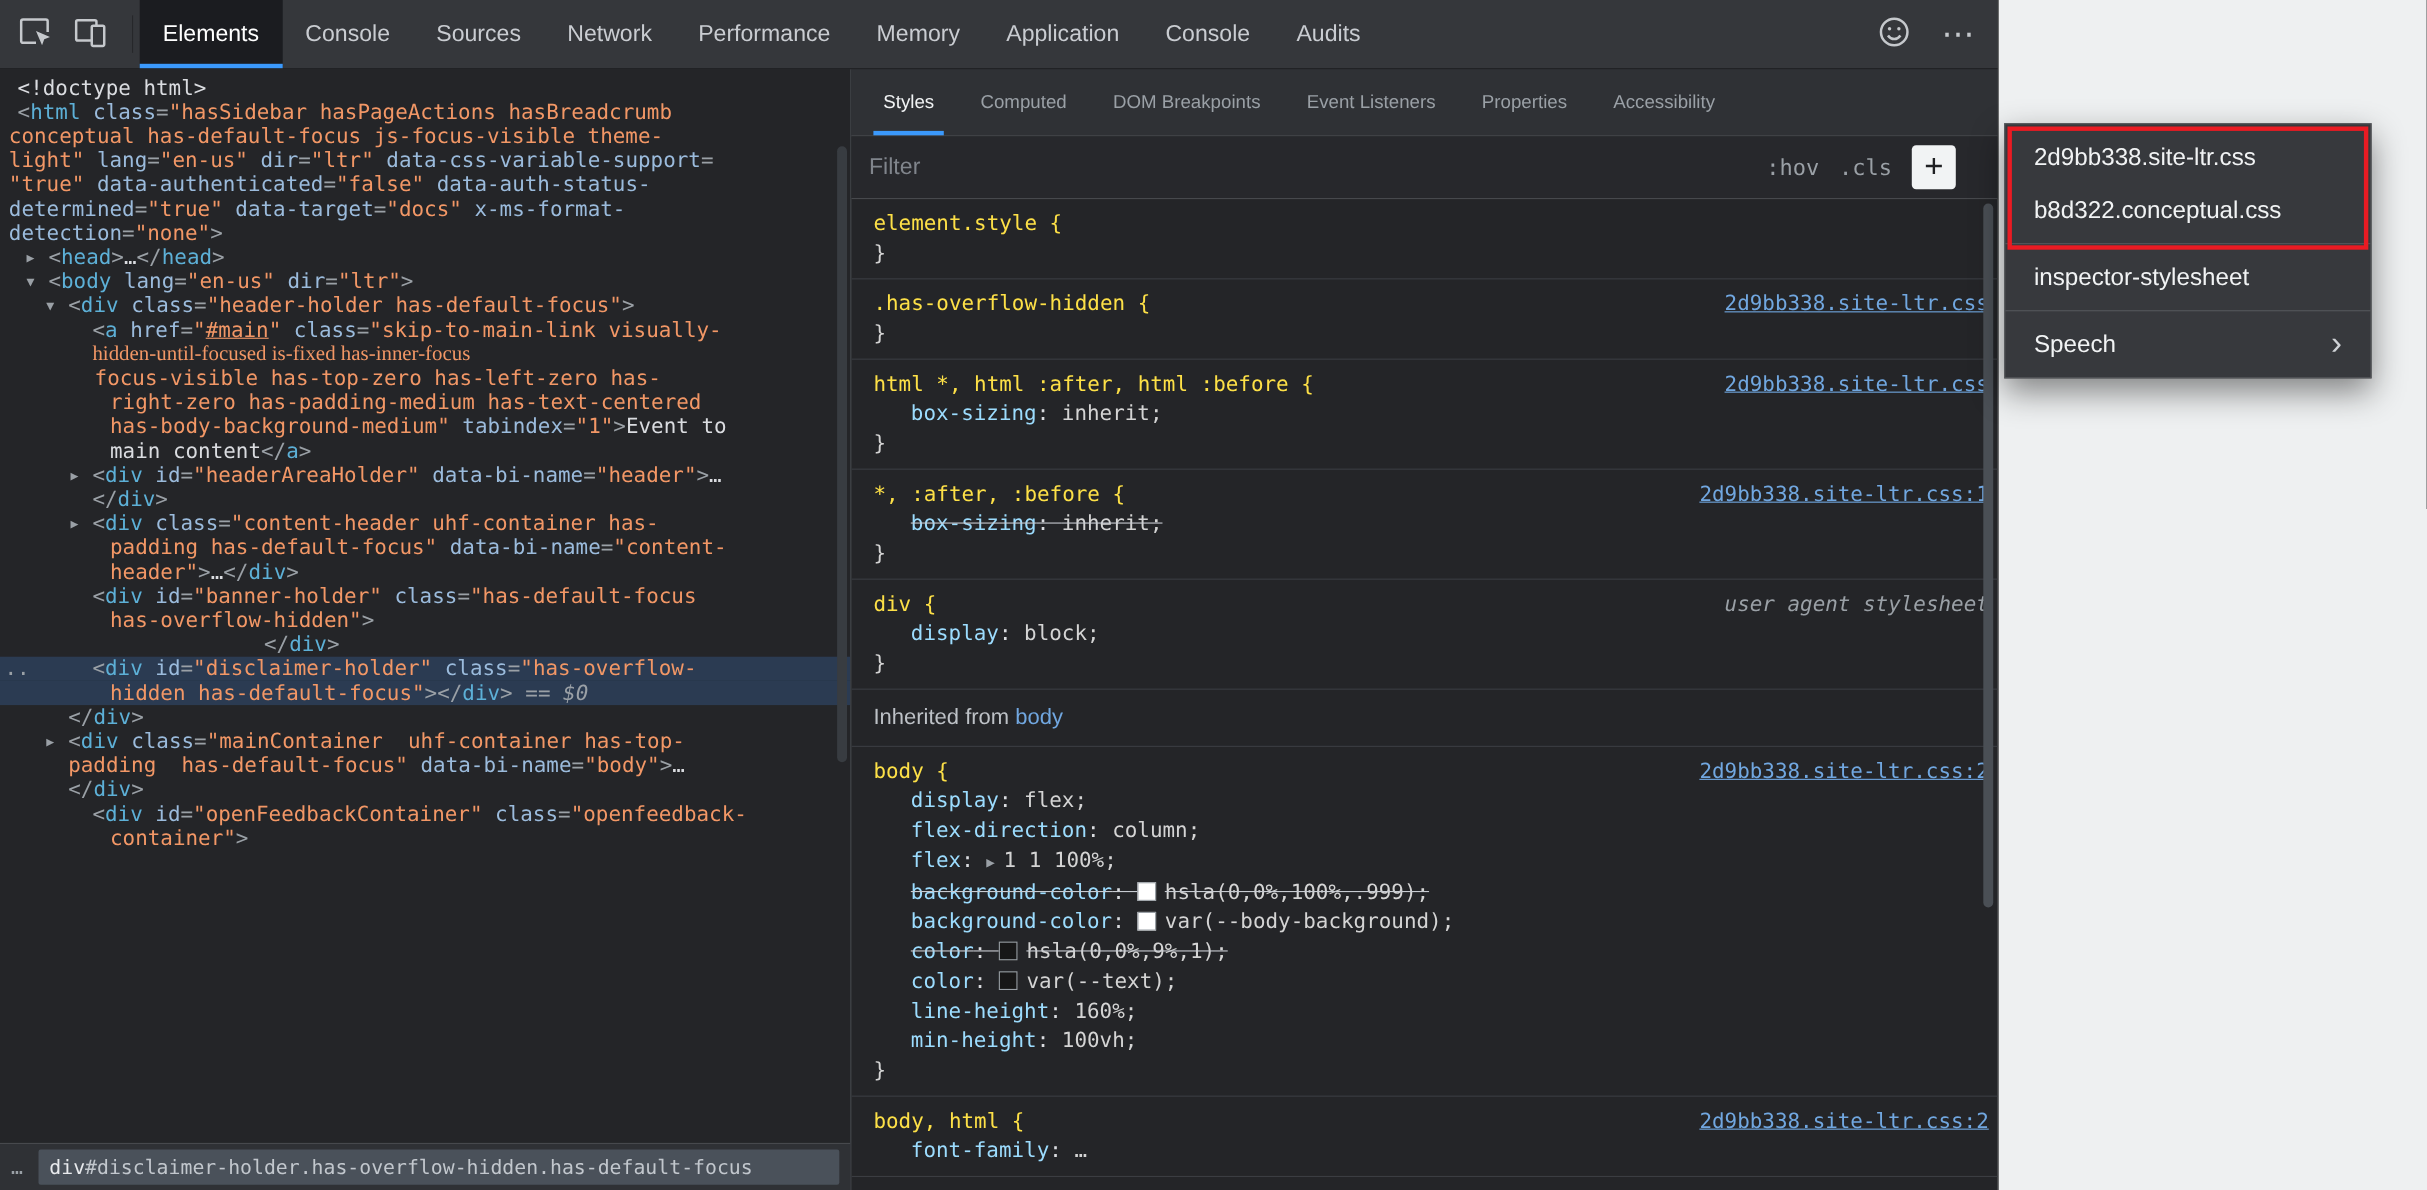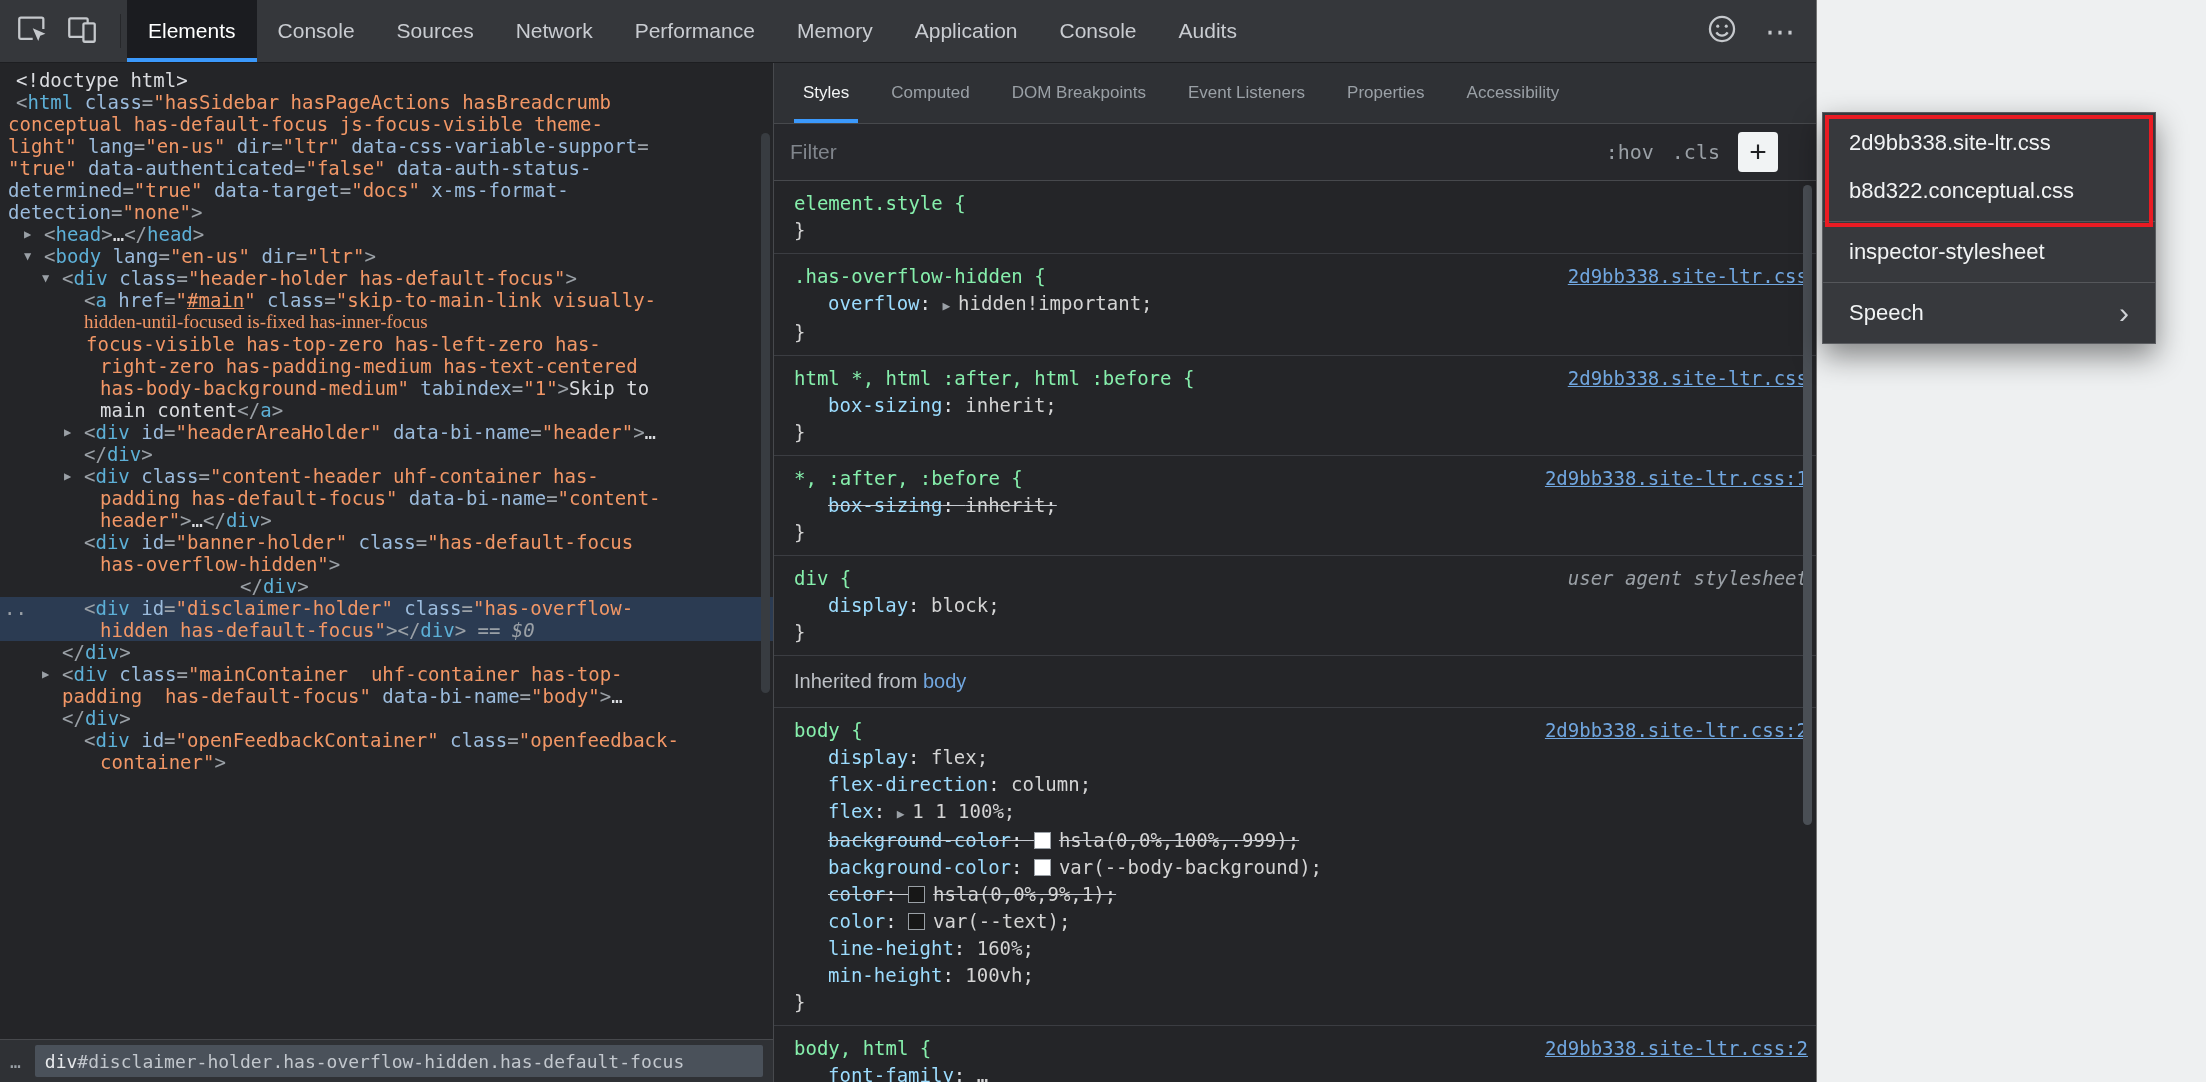--- a/index.html
+++ b/index.html
@@ -52,21 +52,21 @@
   .filter-input{flex:1;min-width:0;background:transparent;border:0;outline:0;color:#d4d4d4;
                 font-size:21px;font-family:inherit;}
   .filter-input::placeholder{color:#80858c;}
   .toggle{color:#9aa0a6;font-size:20px;font-family:"DejaVu Sans Mono","Liberation Mono",monospace;}
   .add-btn{width:40px;height:40px;flex:0 0 40px;margin-right:24px;background:#f1f3f4;color:#1f2023;
            border-radius:4px;display:flex;align-items:center;justify-content:center;font-size:30px;line-height:1;}
   .rules{flex:1;overflow:hidden;font-family:"DejaVu Sans Mono","Liberation Mono",monospace;
          font-size:19px;line-height:27px;}
   .style-section{border-bottom:1px solid #3b3d42;padding:9px 8px 9px 20px;}
   .rule-head{display:flex;align-items:baseline;}
-  .selector{color:#86efac;white-space:pre-wrap;}
+  .selector{color:#fde047;white-space:pre-wrap;}
   .sheet-link{margin-left:auto;color:#71a7e0;text-decoration:underline;padding-left:16px;white-space:nowrap;}
   .rule-note{margin-left:auto;color:#9aa0a6;font-style:italic;padding-left:16px;white-space:nowrap;}
   .decl{padding-left:34px;}
   .prop{color:#9cdcfe;}
   .cssval{color:#d4d4d4;}
   .struck{text-decoration:line-through;text-decoration-color:#c7cbd1;}
   .decl-arrow{color:#9aa0a6;font-size:13px;}
   .swatch{display:inline-block;width:15px;height:15px;border:1px solid #9aa0a6;
           vertical-align:-2px;margin-right:8px;}
   .closing{color:#d4d4d4;}
@@ -149,21 +149,21 @@
             <div class="code-line" style="padding-left: 8px;"><span class="sg-val">"true"</span><span class="sg-attr"> data-authenticated</span><span class="sg-punct">=</span><span class="sg-val">"false"</span><span class="sg-attr"> data-auth-status-</span></div>
             <div class="code-line" style="padding-left: 8px;"><span class="sg-attr">determined</span><span class="sg-punct">=</span><span class="sg-val">"true"</span><span class="sg-attr"> data-target</span><span class="sg-punct">=</span><span class="sg-val">"docs"</span><span class="sg-attr"> x-ms-format-</span></div>
             <div class="code-line" style="padding-left: 8px;"><span class="sg-attr">detection</span><span class="sg-punct">=</span><span class="sg-val">"none"</span><span class="sg-punct">&gt;</span></div>
             <div class="code-line" style="padding-left: 44px;"><span class="tree-arrow" style="left: 24px;">▶</span><span class="sg-punct">&lt;</span><span class="sg-tag">head</span><span class="sg-punct">&gt;</span><span class="sg-plain">…</span><span class="sg-punct">&lt;/</span><span class="sg-tag">head</span><span class="sg-punct">&gt;</span></div>
             <div class="code-line" style="padding-left: 44px;"><span class="tree-arrow" style="left: 24px;">▼</span><span class="sg-punct">&lt;</span><span class="sg-tag">body</span><span class="sg-attr"> lang</span><span class="sg-punct">=</span><span class="sg-val">"en-us"</span><span class="sg-attr"> dir</span><span class="sg-punct">=</span><span class="sg-val">"ltr"</span><span class="sg-punct">&gt;</span></div>
             <div class="code-line" style="padding-left: 62px;"><span class="tree-arrow" style="left: 42px;">▼</span><span class="sg-punct">&lt;</span><span class="sg-tag">div</span><span class="sg-attr"> class</span><span class="sg-punct">=</span><span class="sg-val">"header-holder has-default-focus"</span><span class="sg-punct">&gt;</span></div>
             <div class="code-line" style="padding-left: 84px;"><span class="sg-punct">&lt;</span><span class="sg-tag">a</span><span class="sg-attr"> href</span><span class="sg-punct">=</span><span class="sg-val">"</span><span class="sg-vlink">#main</span><span class="sg-val">"</span><span class="sg-attr"> class</span><span class="sg-punct">=</span><span class="sg-val">"skip-to-main-link visually-</span></div>
             <div class="code-line" style="padding-left: 84px; font-family: Liberation Serif, serif;"><span class="sg-val">hidden-until-focused is-fixed has-inner-focus</span></div>
             <div class="code-line" style="padding-left: 86px;"><span class="sg-val">focus-visible has-top-zero has-left-zero has-</span></div>
             <div class="code-line" style="padding-left: 100px;"><span class="sg-val">right-zero has-padding-medium has-text-centered</span></div>
-            <div class="code-line" style="padding-left: 100px;"><span class="sg-val">has-body-background-medium"</span><span class="sg-attr"> tabindex</span><span class="sg-punct">=</span><span class="sg-val">"1"</span><span class="sg-punct">&gt;</span><span class="sg-plain">Skip to</span></div>
+            <div class="code-line" style="padding-left: 100px;"><span class="sg-val">has-body-background-medium"</span><span class="sg-attr"> tabindex</span><span class="sg-punct">=</span><span class="sg-val">"1"</span><span class="sg-punct">&gt;</span><span class="sg-plain">Event to</span></div>
             <div class="code-line" style="padding-left: 100px;"><span class="sg-plain">main content</span><span class="sg-punct">&lt;/</span><span class="sg-tag">a</span><span class="sg-punct">&gt;</span></div>
             <div class="code-line" style="padding-left: 84px;"><span class="tree-arrow" style="left: 64px;">▶</span><span class="sg-punct">&lt;</span><span class="sg-tag">div</span><span class="sg-attr"> id</span><span class="sg-punct">=</span><span class="sg-val">"headerAreaHolder"</span><span class="sg-attr"> data-bi-name</span><span class="sg-punct">=</span><span class="sg-val">"header"</span><span class="sg-punct">&gt;</span><span class="sg-plain">…</span></div>
             <div class="code-line" style="padding-left: 84px;"><span class="sg-punct">&lt;/</span><span class="sg-tag">div</span><span class="sg-punct">&gt;</span></div>
             <div class="code-line" style="padding-left: 84px;"><span class="tree-arrow" style="left: 64px;">▶</span><span class="sg-punct">&lt;</span><span class="sg-tag">div</span><span class="sg-attr"> class</span><span class="sg-punct">=</span><span class="sg-val">"content-header uhf-container has-</span></div>
             <div class="code-line" style="padding-left: 100px;"><span class="sg-val">padding has-default-focus"</span><span class="sg-attr"> data-bi-name</span><span class="sg-punct">=</span><span class="sg-val">"content-</span></div>
             <div class="code-line" style="padding-left: 100px;"><span class="sg-val">header"</span><span class="sg-punct">&gt;</span><span class="sg-plain">…</span><span class="sg-punct">&lt;/</span><span class="sg-tag">div</span><span class="sg-punct">&gt;</span></div>
             <div class="code-line" style="padding-left: 84px;"><span class="sg-punct">&lt;</span><span class="sg-tag">div</span><span class="sg-attr"> id</span><span class="sg-punct">=</span><span class="sg-val">"banner-holder"</span><span class="sg-attr"> class</span><span class="sg-punct">=</span><span class="sg-val">"has-default-focus</span></div>
             <div class="code-line" style="padding-left: 100px;"><span class="sg-val">has-overflow-hidden"</span><span class="sg-punct">&gt;</span></div>
             <div class="code-line" style="padding-left: 240px;"><span class="sg-punct">&lt;/</span><span class="sg-tag">div</span><span class="sg-punct">&gt;</span></div>
             <div class="code-line selected" style="padding-left: 84px;"><span class="line-mark">..</span><span class="sg-punct">&lt;</span><span class="sg-tag">div</span><span class="sg-attr"> id</span><span class="sg-punct">=</span><span class="sg-val">"disclaimer-holder"</span><span class="sg-attr"> class</span><span class="sg-punct">=</span><span class="sg-val">"has-overflow-</span></div>
@@ -206,21 +206,20 @@
               <div class="rule-head">
                 <span class="selector">element.style {</span>
               </div>
               <div class="closing">}</div>
             </div>
             <div class="style-section">
               <div class="rule-head">
                 <span class="selector">.has-overflow-hidden {</span>
                 <span class="sheet-link">2d9bb338.site-ltr.css</span>
               </div>
-              <div class="decl"><span><span class="prop">overflow</span><span class="sg-plain">: </span><span class="decl-arrow">▶ </span><span class="cssval">hidden!important;</span></span></div>
               <div class="closing">}</div>
             </div>
             <div class="style-section">
               <div class="rule-head">
                 <span class="selector">html *, html :after, html :before {</span>
                 <span class="sheet-link">2d9bb338.site-ltr.css</span>
               </div>
               <div class="decl"><span><span class="prop">box-sizing</span><span class="sg-plain">: </span><span class="cssval">inherit;</span></span></div>
               <div class="closing">}</div>
             </div>

